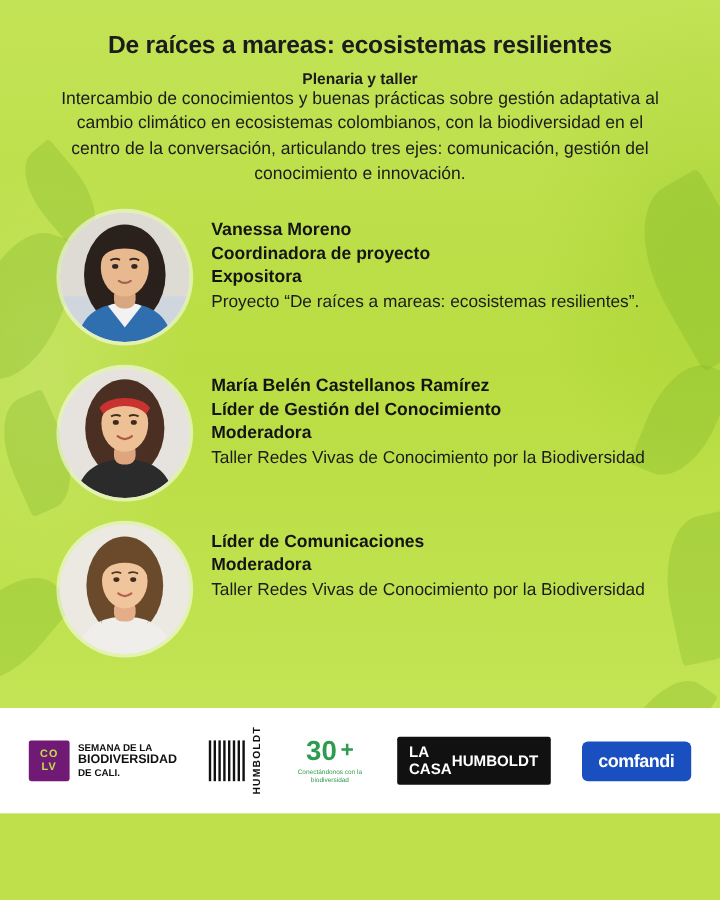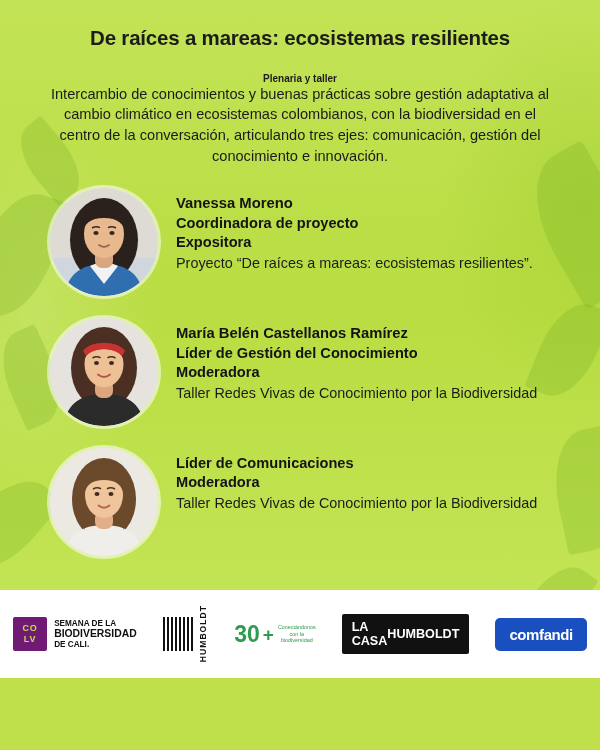--- a/index.html
+++ b/index.html
@@ -35,22 +35,22 @@
   .leaf.l8 { width: 44px; height: 82px;  left: 28px; top: 120px; transform: rotate(-40deg); }
 
   .content { position: relative; z-index: 2; }
 
   .title-block { padding: 26px 40px 0; text-align: center; }
   .title {
     font-size: 20.5px; font-weight: bold; color: #1c1c1c;
     letter-spacing: -0.2px; line-height: 1.2;
   }
   .subtitle {
-    margin-top: 22px;
-    font-size: 10px; font-weight: bold; color: #1c1c1c;
+    margin-top: 7px;
+    font-size: 13px; font-weight: bold; color: #1c1c1c;
   }
 
   .intro {
     margin: 0 46px 0;
     font-size: 14.6px; line-height: 1.42; color: #1b1b1b;
     text-align: center;
   }
 
   .speakers { margin-top: 22px; }
   .speaker {
@@ -99,21 +99,21 @@
   
   .logo-humboldt { gap: 5px; }
   .hb-bars { display: flex; gap: 1.5px; }
   .hb-bars i { display: block; width: 2.5px; height: 34px; background: #111; }
   .hb-vert {
     writing-mode: vertical-rl; transform: rotate(180deg);
     font-size: 8.6px; font-weight: bold; letter-spacing: 1px; color: #111;
   }
 
   
-  .logo-30 { gap: 4px; flex-direction: row; align-items: center; }
+  .logo-30 { gap: 4px; flex-direction: column; align-items: center; }
   .l30-row { display: flex; align-items: center; gap: 3px; }
   .l30-num { font-size: 23px; font-weight: bold; color: #2e9b4f; line-height: 1; }
   .l30-plus { font-size: 19px; font-weight: bold; color: #2e9b4f; line-height: 1; }
   .l30-sub { font-size: 5.4px; color: #2e9b4f; text-align: center; line-height: 6.4px; }
 
   
   .logo-casa {
     background: #111; color: #fff; padding: 6px 10px; border-radius: 2px;
     font-weight: bold; font-size: 12.6px; line-height: 14px; text-align: left;
   }

